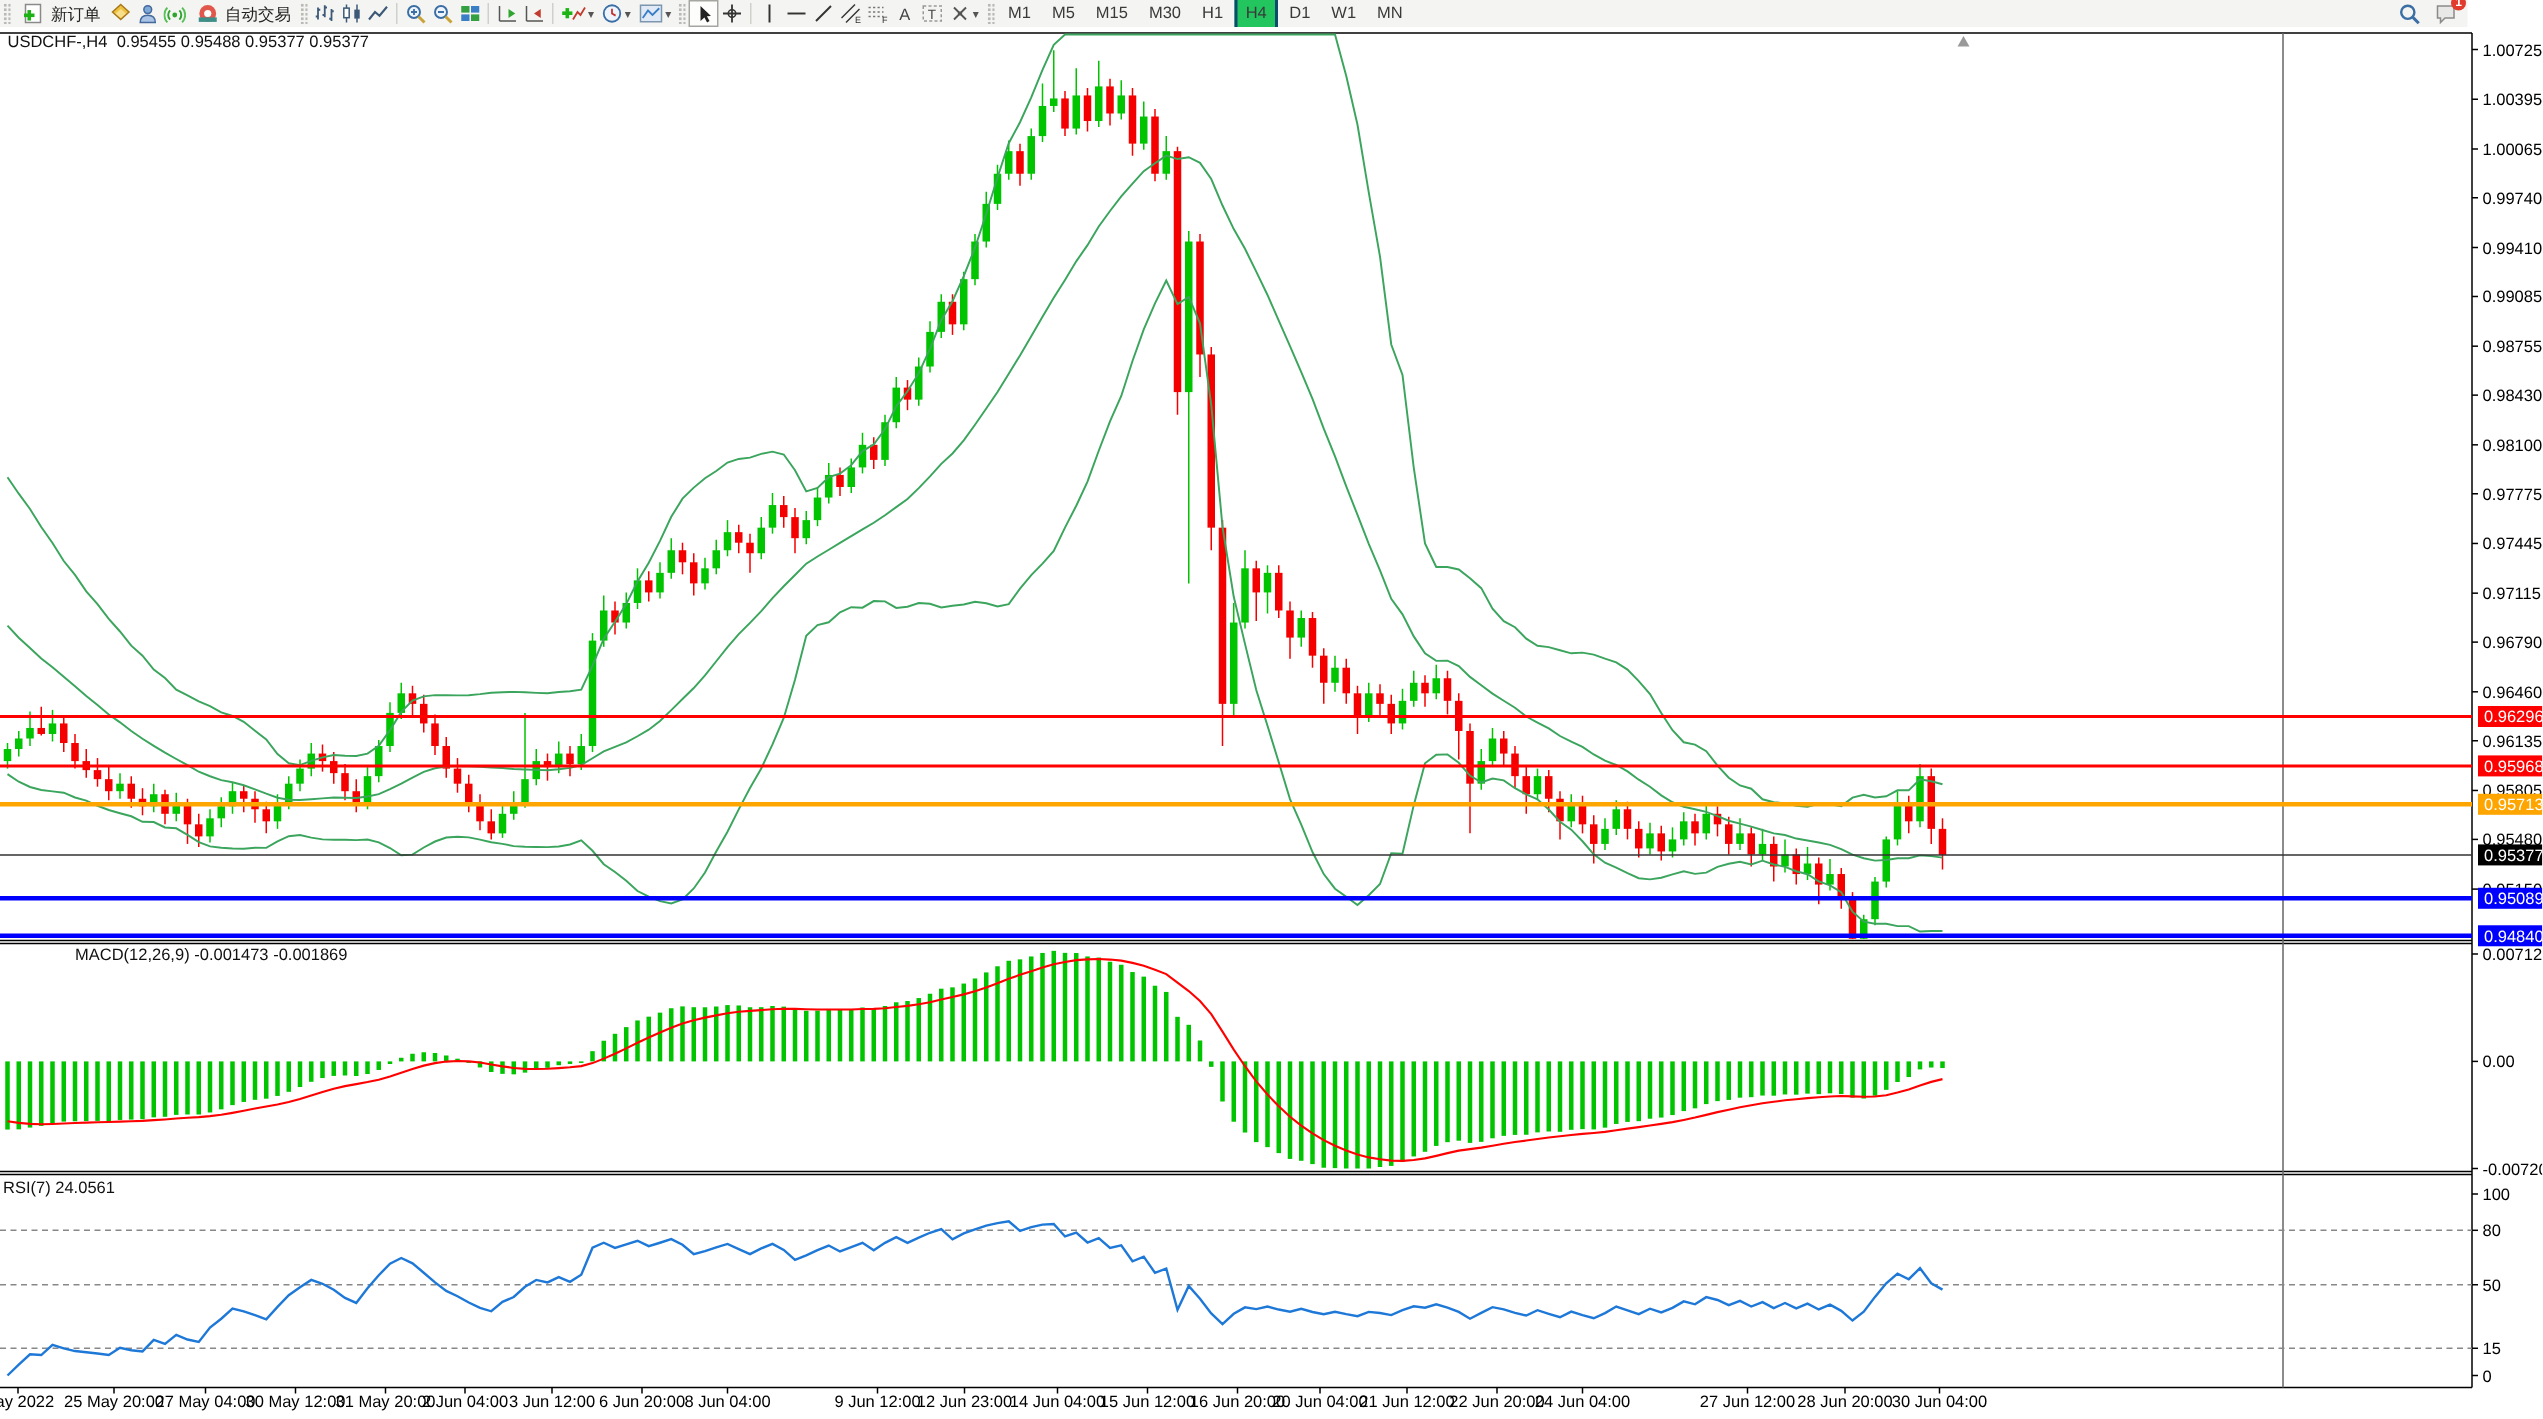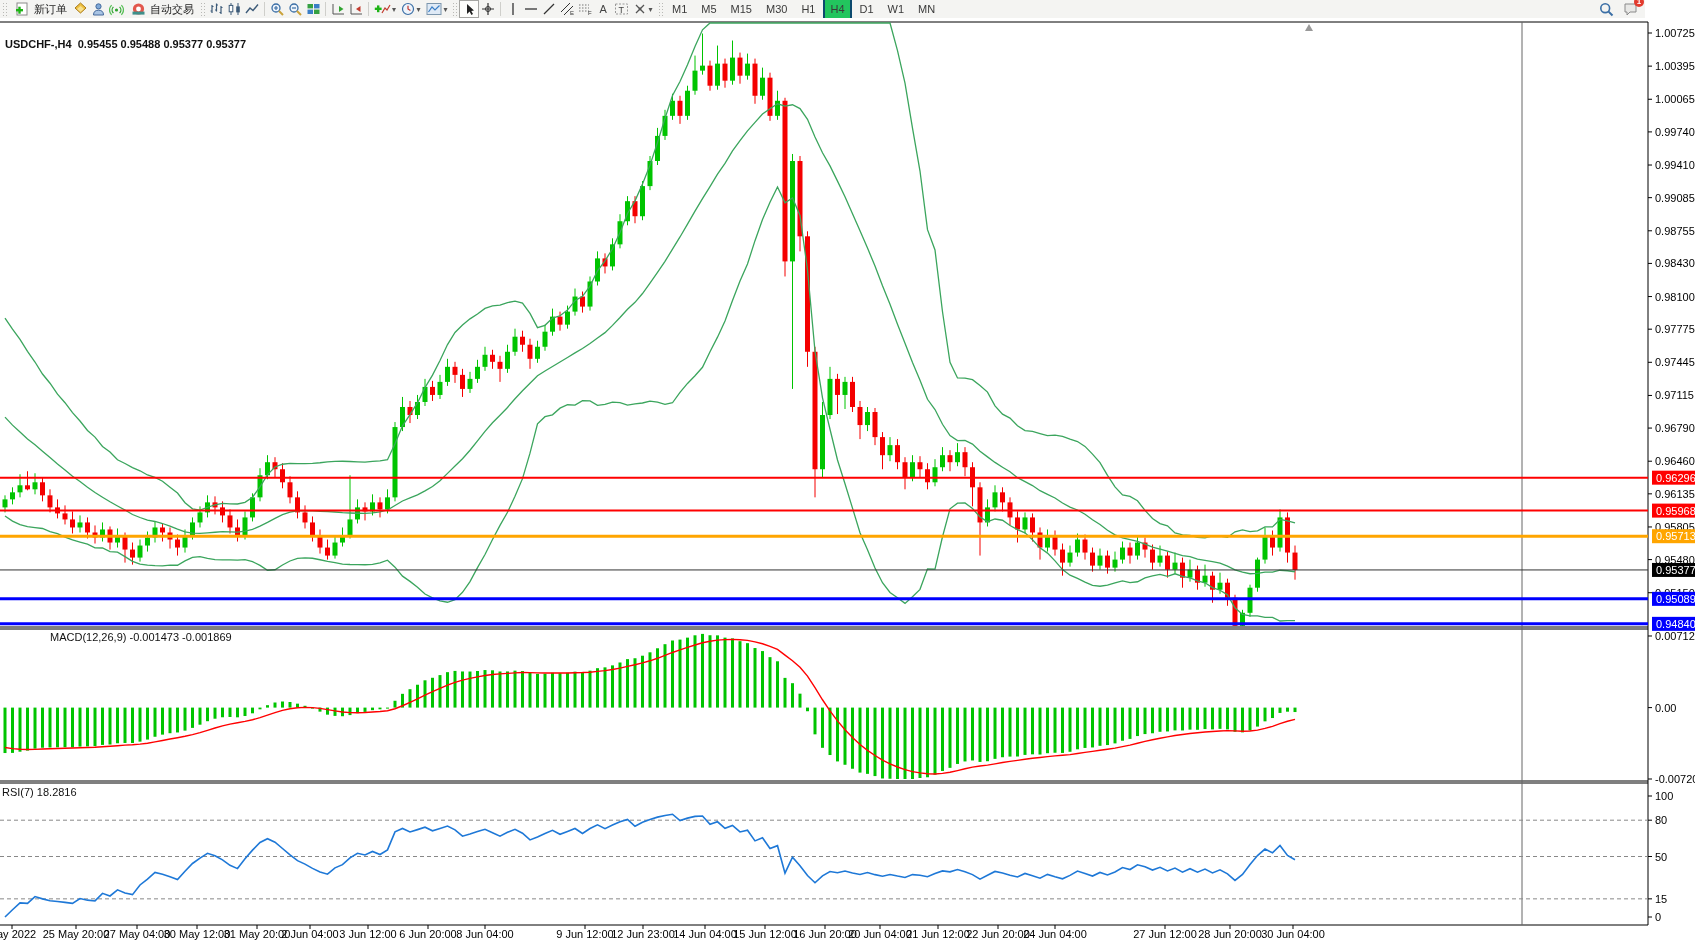--- a/index.html
+++ b/index.html
@@ -16,21 +16,21 @@
   .ticon svg{display:block;}
   .drop{font-size:8px;color:#555;margin-left:1px;}
   .tf{font-size:11px;color:#3a3a3a;padding:4px 5px;margin:0 1px;border:1px solid transparent;line-height:14px;}
   .tf.active{background:#22c55e;border:2px solid #0c4a6e;}
   #tb-right{margin-left:auto;display:flex;align-items:center;gap:6px;padding-right:6px;}
   .badge{position:absolute;right:-5px;top:-4px;width:10px;height:10px;border-radius:50%;
          background:#e23b2e;color:#fff;font-size:8px;line-height:10px;text-align:center;font-weight:bold;}
   
   #chart-wrap{position:absolute;left:0;top:18px;width:1695px;height:928px;}
   .ovl{position:absolute;font-size:11px;color:#111;white-space:nowrap;}
-  #main-title{left:5px;top:20px;font-weight:bold;}
+  #main-title{left:5px;top:4px;font-weight:normal;}
   #macd-label{left:2px;top:613px;padding-left:48px;}
   #rsi-label{left:2px;top:768px;}
 </style>
 </head>
 <body>
 <div id="app">
 
   <div id="toolbar">
     <div class="grip"></div>
 
@@ -936,16 +936,16 @@
     </div>
 
     <div class="ovl" id="macd-label">
       <span>MACD(12,26,9)</span>
       <span>-0.001473</span>
       <span>-0.001869</span>
     </div>
 
     <div class="ovl" id="rsi-label">
       <span>RSI(7)</span>
-      <span>18.2816</span>
+      <span>24.0561</span>
     </div>
   </div>
 </div>
 
 </body></html>

